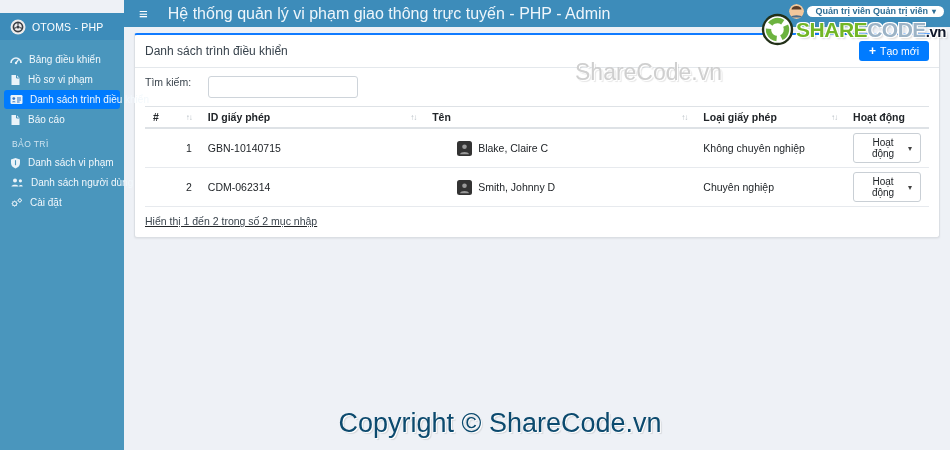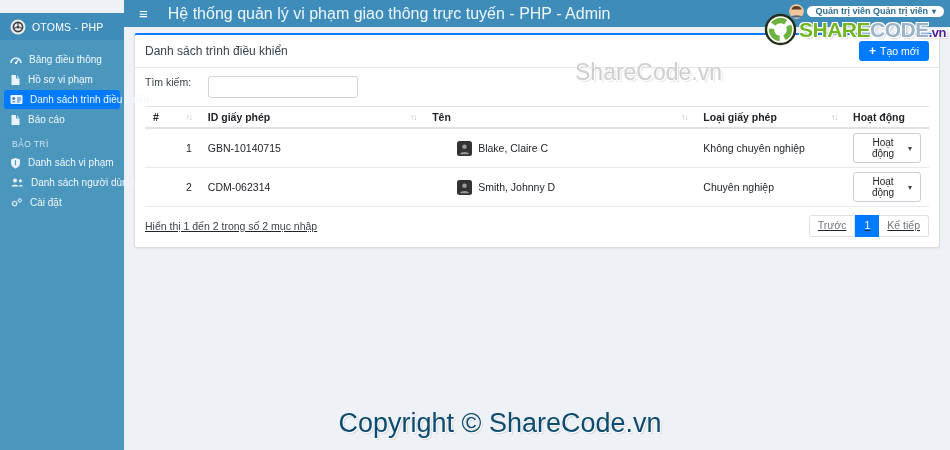--- a/index.html
+++ b/index.html
@@ -36,21 +36,21 @@
   .sc-logo {
     position:absolute; top:13px; right:4px; z-index:40; display:flex; align-items:center; gap:2px;
     pointer-events:none;
   }
   .sc-logo .txt {
     font-weight:bold; font-size:21px; letter-spacing:-.5px;
     text-shadow:1px 1px 0 #fff,-1px -1px 0 #fff,1px -1px 0 #fff,-1px 1px 0 #fff,2px 2px 2px rgba(0,0,0,.15);
   }
   .sc-share { color:#72b626;margin-top:48px; }
   .sc-code  { color:#9cb3c6; }
-  .sc-tld   { color:#4c1d95; font-size:13px; }
+  .sc-tld   { color:#0f172a; font-size:15px; }
   
   .content { position:absolute; left:124px; top:27px; right:0; bottom:0; }
   .card {
     margin:6px 10px; background:#fff; border:1px solid #dbdfe4; border-top:2px solid #107bff;
     border-radius:3px; box-shadow:0 1px 2px rgba(0,0,0,.06); position:relative; z-index:2;
   }
   .card-header { display:flex; align-items:center; justify-content:space-between; padding:6px 10px; border-bottom:1px solid #e4e8ec; }
   .card-title { font-size:12px; color:#37424c; }
   .btn-create {
     background:#007bff; color:#fff; border:none; border-radius:3px; font-size:10.5px;
@@ -120,21 +120,21 @@
       </svg>
       <span class="brand-text">OTOMS - PHP</span>
     </div>
     <div class="menu">
       <div class="menu-item">
         <svg width="12" height="12" viewBox="0 0 12 12">
           <path d="M1 9a5 5 0 0 1 10 0" fill="none" stroke="#eaf3f9" stroke-width="1.6"></path>
           <path d="M6 9 8.6 5.4" stroke="#eaf3f9" stroke-width="1.3"></path>
           <circle cx="6" cy="9" r="1.2" fill="#eaf3f9"></circle>
         </svg>
-        <span>Bảng điều thông</span>
+        <span>Bảng điều khiển</span>
       </div>
       <div class="menu-item">
         <svg width="11" height="12" viewBox="0 0 11 12">
           <path d="M1.5 1h5l3 3v7h-8z" fill="#eaf3f9"></path>
           <path d="M6.5 1v3h3" fill="none" stroke="#4a96bd" stroke-width="1"></path>
         </svg>
         <span>Hồ sơ vi phạm</span>
       </div>
       <div class="menu-item active">
         <svg width="13" height="11" viewBox="0 0 13 11">
@@ -294,25 +294,20 @@
                   <span>Hoạt động</span>
                   <span class="caret">▾</span>
                 </button>
               </td>
             </tr>
           </tbody>
         </table>
 
         <div class="table-footer">
           <span class="info-text">Hiển thị 1 đến 2 trong số 2 mục nhập</span>
-          <div class="pagination">
-            <span class="page-item prev">Trước</span>
-            <span class="page-item active">1</span>
-            <span class="page-item next">Kế tiếp</span>
-          </div>
         </div>
 
       </div>
     </div>
   </div>
 
   <div class="wm-center">ShareCode.vn</div>
   <div class="wm-copyright">Copyright © ShareCode.vn</div>
 
 </div>

